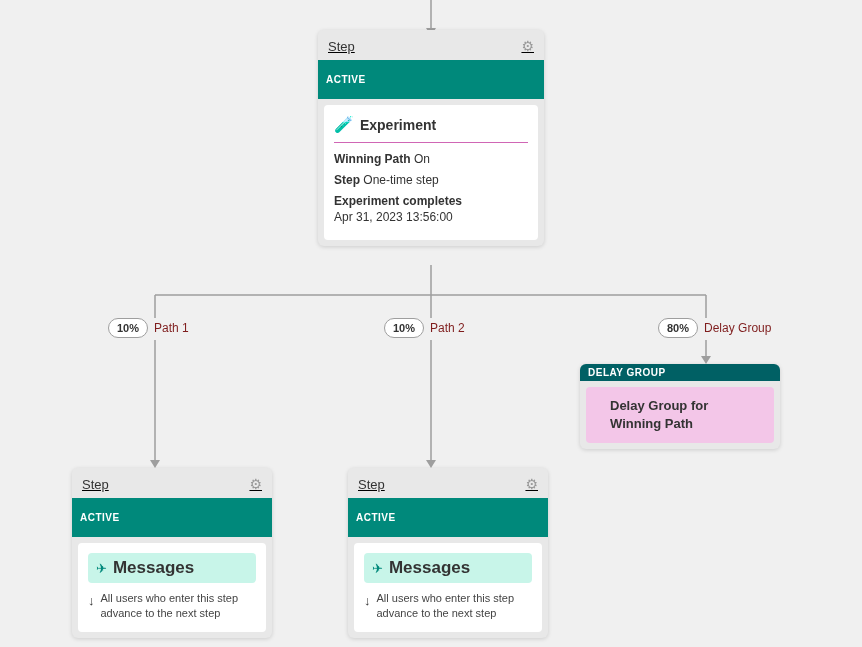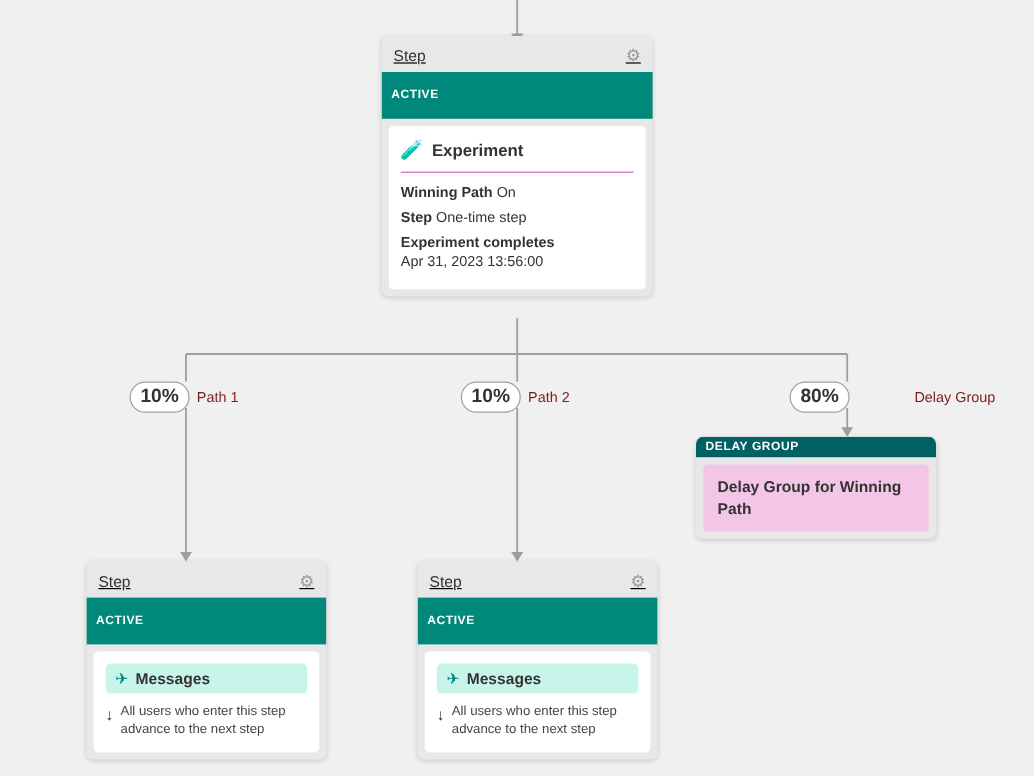--- a/index.html
+++ b/index.html
@@ -106,60 +106,60 @@
       background: #c8f5e9;
       border-radius: 4px;
       padding: 5px 8px;
     }
     .send-icon {
       color: #00897b;
       font-size: 13px;
     }
     .messages-title {
       font-weight: 700;
-      font-size: 13px;
+      font-size: 17px;
       color: #333;
     }
     .advance-row {
       display: flex;
       align-items: flex-start;
       gap: 6px;
       font-size: 11px;
       color: #444;
       line-height: 1.4;
     }
     .down-arrow-icon {
       color: #333;
       font-size: 13px;
       margin-top: 1px;
     }
     
     .delay-content {
       background: #f3c6e8;
       margin: 6px;
       border-radius: 4px;
-      padding: 10px 12px;
+      padding: 10px 24px;
       font-size: 13px;
       font-weight: 700;
       color: #333;
       line-height: 1.4;
     }
     
     .path-label {
       position: absolute;
       display: flex;
       align-items: center;
       gap: 0;
     }
     .path-percent {
       background: white;
       border: 1.5px solid #9e9e9e;
       border-radius: 20px;
       padding: 3px 8px;
-      font-size: 16px;
+      font-size: 11px;
       font-weight: 600;
       color: #333;
     }
     .path-name {
       font-size: 12px;
       color: #7f1d1d;
       margin-left: 6px;
     }
   </style>
 </head>
@@ -221,21 +221,21 @@
   <div class="path-label" style="left: 108px; top: 318px;">
     <span class="path-percent">10%</span>
     <span class="path-name">Path 1</span>
   </div>
 
   <div class="path-label" style="left: 384px; top: 318px;">
     <span class="path-percent">10%</span>
     <span class="path-name">Path 2</span>
   </div>
 
-  <div class="path-label" style="left: 658px; top: 318px; gap: 48px;">
+  <div class="path-label" style="left: 658px; top: 318px;">
     <span class="path-percent">80%</span>
     <span class="path-name">Delay Group</span>
   </div>
 
   <div class="step-card" style="left: 72px; top: 468px; width: 200px;">
     <div class="step-header">
       <span class="step-title">Step</span>
       <span class="gear-icon">⚙</span>
     </div>
     <div class="active-badge">ACTIVE</div>

